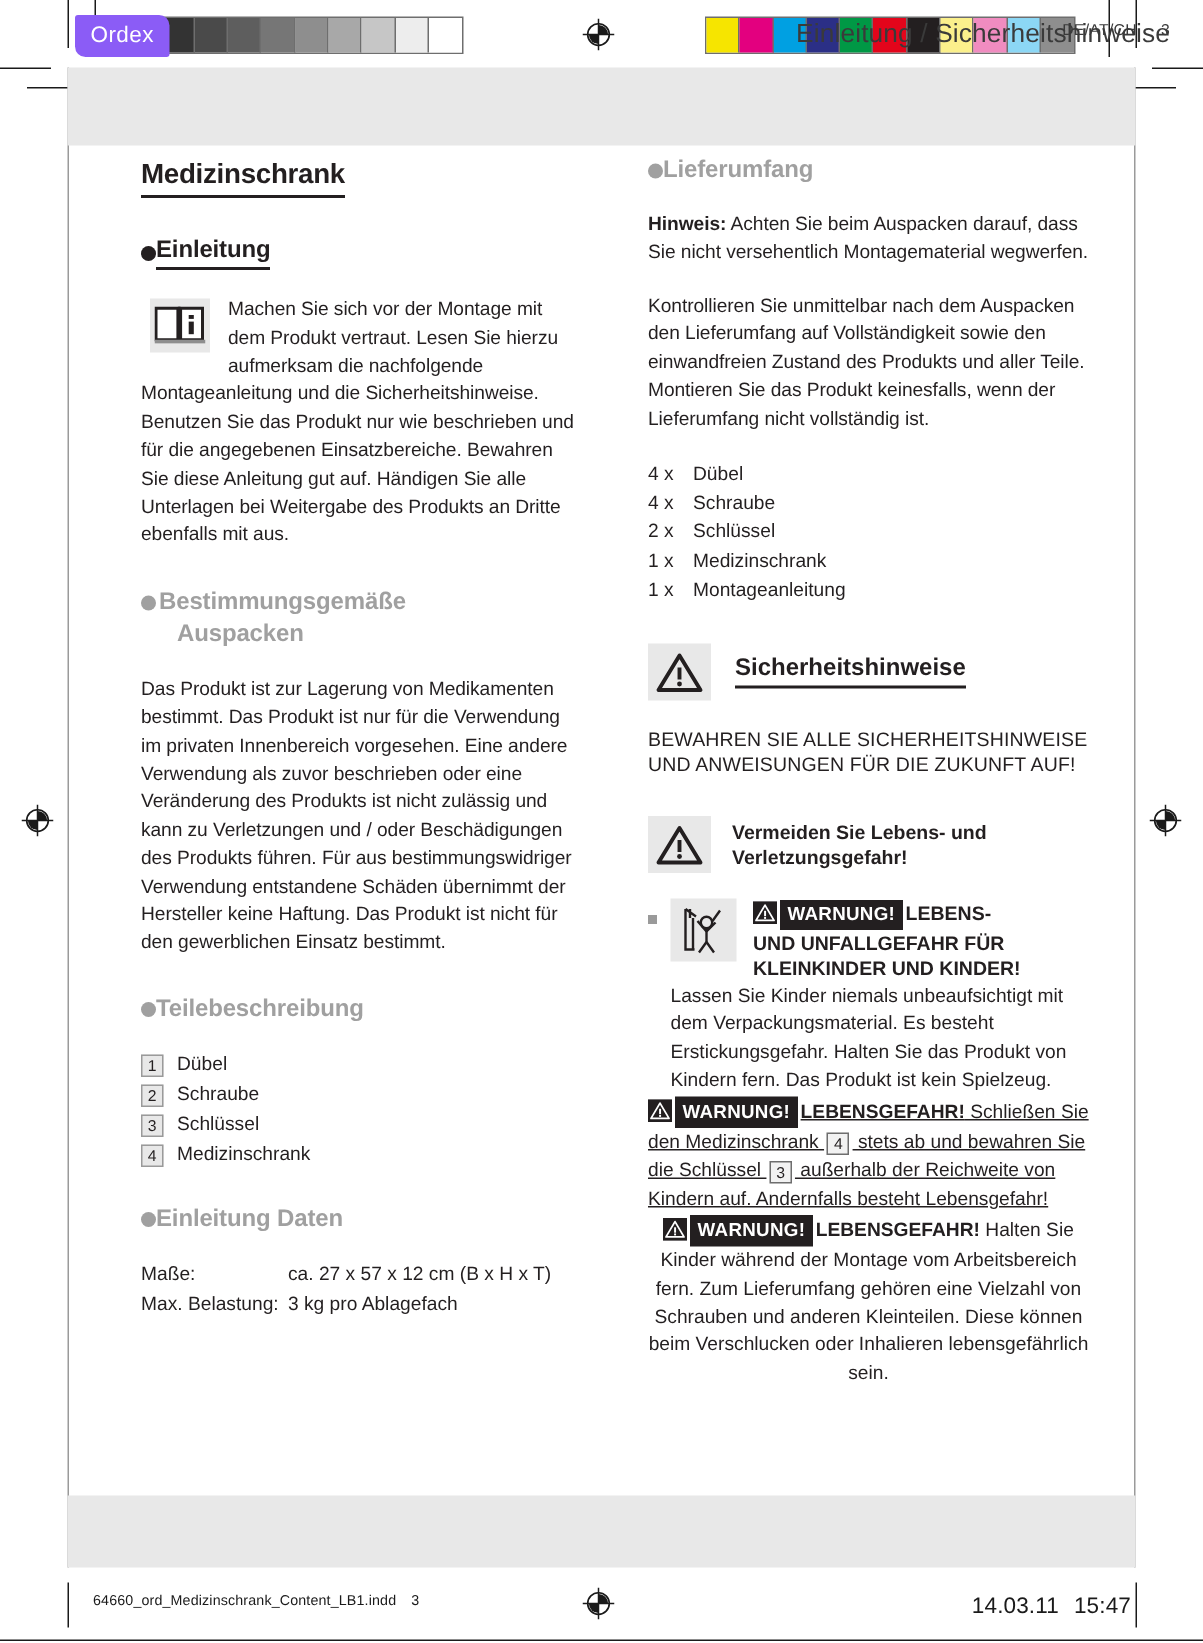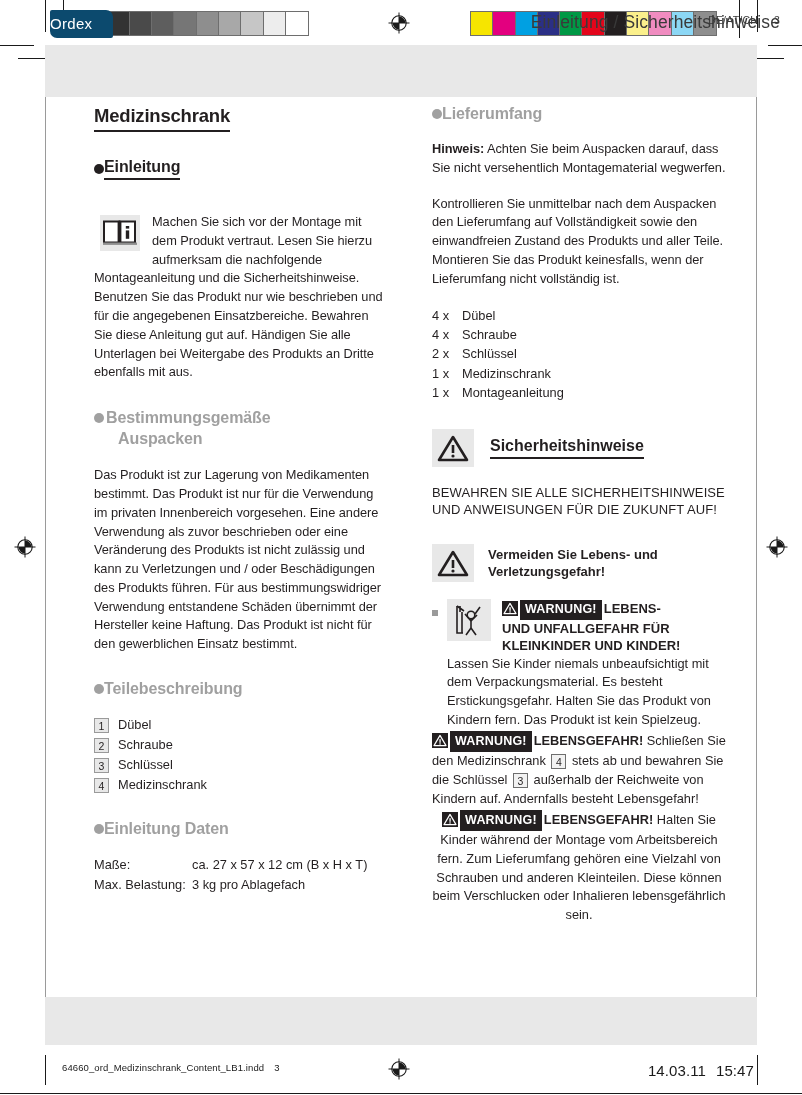--- a/index.html
+++ b/index.html
@@ -79,26 +79,26 @@
   .footer-band {
     position: absolute;
     left: 45px; top: 997px;
     width: 712px; height: 48px;
     background: #e8e8e8;
   }
   .brand-logo {
     position: absolute;
     left: 50px; top: 10px;
     width: 63px; height: 28px;
-    background: #0c4a6e;
+    background: #8b5cf6;
     border-radius: 2px 7px 2px 7px;
     color: #ffffff;
     font-size: 15px;
     line-height: 28px;
-    text-align: left;
+    text-align: center;
     letter-spacing: 0.3px;
     font-family: "Liberation Sans", sans-serif;
   }
   .footer-right {
     position: absolute;
     right: 22px; top: 14px;
     font-size: 10.5px;
     color: #3a3a3a;
     letter-spacing: 0.2px;
   }
@@ -202,21 +202,21 @@
   }
   .icon-warn-lg {
     width: 42px; height: 38px;
     flex: 0 0 auto;
   }
   .icon-child {
     width: 44px; height: 42px;
     flex: 0 0 auto;
   }
 
-  .intro-para { overflow: hidden; margin-top: 16px; }
+  .intro-para { overflow: hidden; }
 
   
   .parts-list { font-size: 12.8px; line-height: 1.55; }
   .parts-row { display: flex; align-items: baseline; gap: 9px; }
   .numbox {
     display: inline-block;
     min-width: 15px;
     height: 15px;
     line-height: 14px;
     text-align: center;
@@ -609,21 +609,21 @@
             </svg>
           </span><span class="warn-tag">WARNUNG!</span><span>LEBENS-</span><br>
           <span>UND UNFALLGEFAHR FÜR</span><br>
           <span>KLEINKINDER UND KINDER!</span>
         </span>
       </div>
       <div class="warn-para">Lassen Sie Kinder niemals unbeaufsichtigt mit dem Verpackungsmaterial. Es besteht Erstickungsgefahr. Halten Sie das Produkt von Kindern fern. Das Produkt ist kein Spielzeug.</div>
     </div>
   </div>
 
-  <div class="warn-para" style="margin-top:1px;">
+  <div class="warn-para" style="margin-top:1px;text-decoration:underline;">
     <span class="warn-tri">
       <svg width="16" height="15" viewBox="0 0 16 15">
         <rect width="16" height="15" fill="#231f20"></rect>
         <path d="M8 2.4 L14 12.6 L2 12.6 Z" fill="none" stroke="#ffffff" stroke-width="1.2" stroke-linejoin="round"></path>
         <rect x="7.4" y="6.2" width="1.3" height="3.6" fill="#ffffff"></rect>
         <rect x="7.4" y="10.3" width="1.3" height="1.3" fill="#ffffff"></rect>
       </svg>
     </span><span class="warn-tag">WARNUNG!</span><b>LEBENSGEFAHR!</b><span> Schließen Sie den Medizinschrank </span><span class="numbox-inline">4</span><span> stets ab und bewahren Sie die Schlüssel </span><span class="numbox-inline">3</span><span> außerhalb der Reichweite von Kindern auf. Andernfalls besteht Lebensgefahr!</span>
   </div>
 

